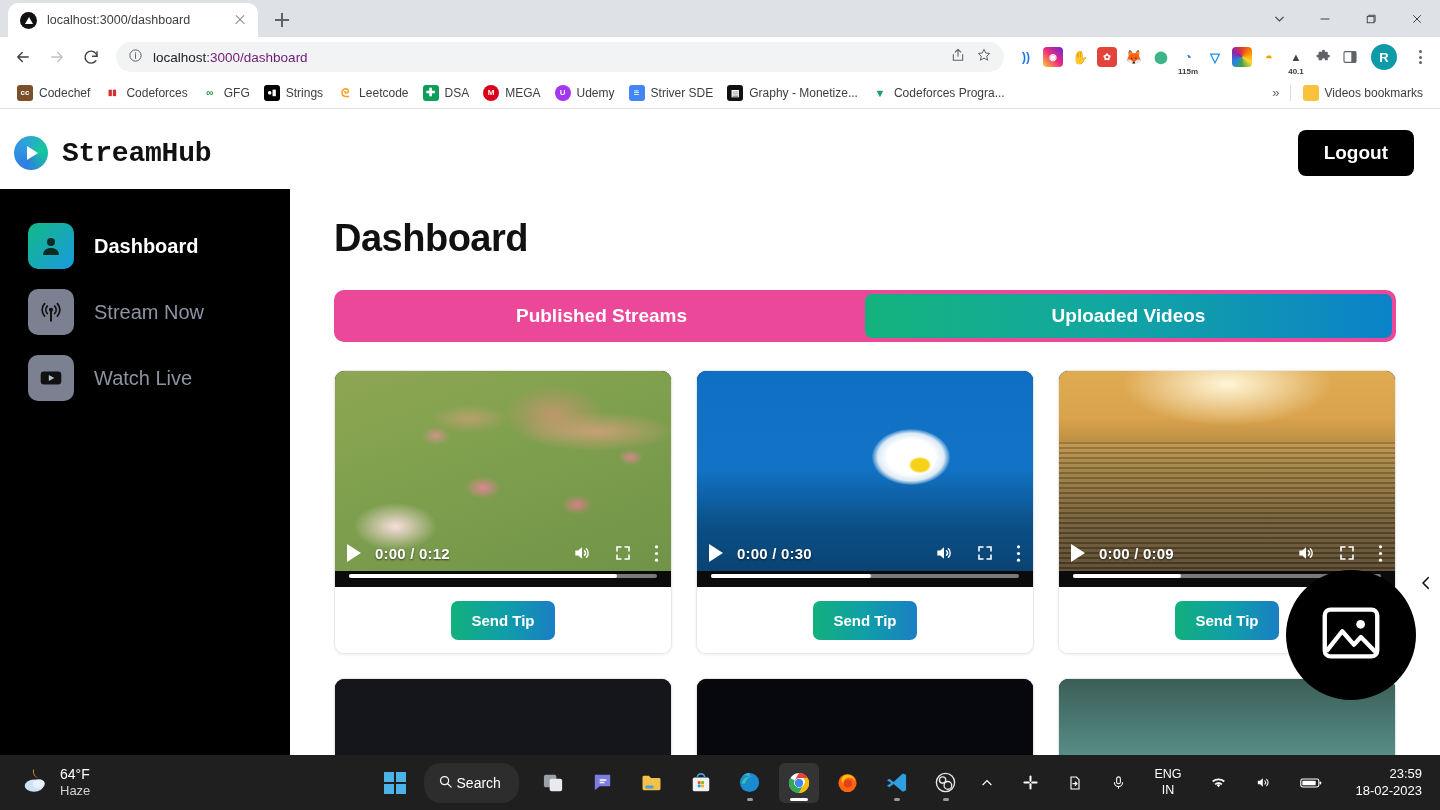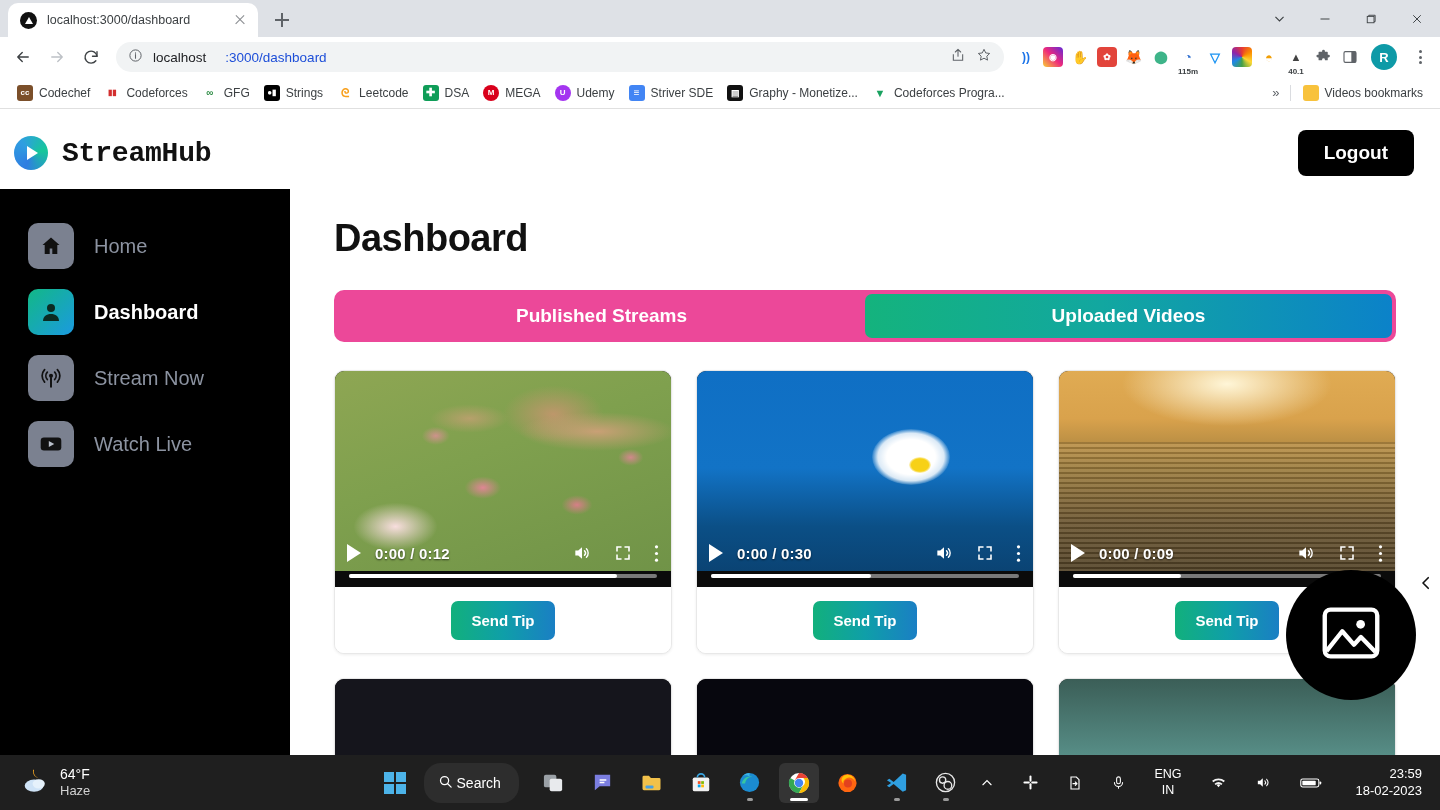--- a/index.html
+++ b/index.html
@@ -55,21 +55,21 @@
 
   .toolbar {
     height: 40px; background:#fff; display:flex; align-items:center; padding: 0 8px;
   }
   .navbtn { width:30px; height:30px; display:flex; align-items:center; justify-content:center; margin-right:4px; }
   .omnibox {
     flex:1; height:30px; background:#f1f3f4; border-radius:15px;
     display:flex; align-items:center; padding: 0 8px 0 12px; margin: 0 6px;
   }
   .omni-text { font-size:13.5px; color:#202124; margin-left:10px; flex:1; white-space:nowrap; overflow:hidden; }
-  .omni-text .host { color:#1d4ed8;margin-left:19px; }
+  .omni-text .host { color:#701a75; }
   .omni-icons { display:flex; align-items:center; gap:10px; margin-right:4px; }
 
   .ext-strip { display:flex; align-items:center; gap:7px; padding-left:6px; }
   .ext { width:20px; height:20px; border-radius:4px; flex:none; position:relative;
          font-size:9px; color:#fff; display:flex; align-items:center; justify-content:center; font-weight:bold; }
   .ext-cap { position:absolute; bottom:-9px; left:50%; transform:translateX(-50%);
              font-size:8px; color:#3c4043; font-weight:bold; white-space:nowrap;}
   .profile-av {
     width:26px; height:26px; border-radius:50%; background:#0e9aa7; color:#fff;
     display:flex; align-items:center; justify-content:center; font-size:13px; font-weight:bold;
@@ -428,28 +428,20 @@
       <div class="brand-logo"></div>
       <div class="brand-name">StreamHub</div>
     </div>
     <button class="logout-btn">Logout</button>
   </div>
 
   <div class="app-body">
 
     <nav class="sidebar">
 
-      <div class="nav-item">
-        <span class="nav-ico">
-          <svg width="24" height="24" viewBox="0 0 24 24" fill="#111">
-              <path d="M12 3.6L3.5 11h2.2v9h5v-5.6h2.6V20h5v-9h2.2z"></path>
-            </svg>
-        </span>
-        <span class="nav-label">Home</span>
-      </div>
 
       <div class="nav-item active">
         <span class="nav-ico">
           <svg width="24" height="24" viewBox="0 0 24 24" fill="#0b2b22">
               <circle cx="12" cy="8" r="4"></circle>
               <path d="M4 21c0-4.4 3.6-7 8-7s8 2.6 8 7z"></path>
             </svg>
         </span>
         <span class="nav-label">Dashboard</span>
       </div>

